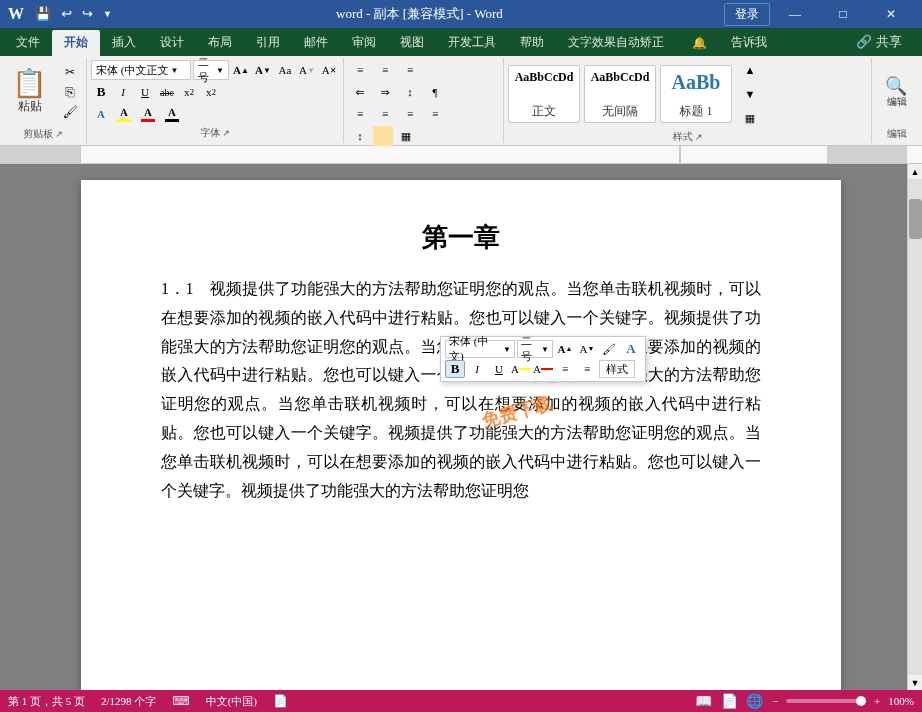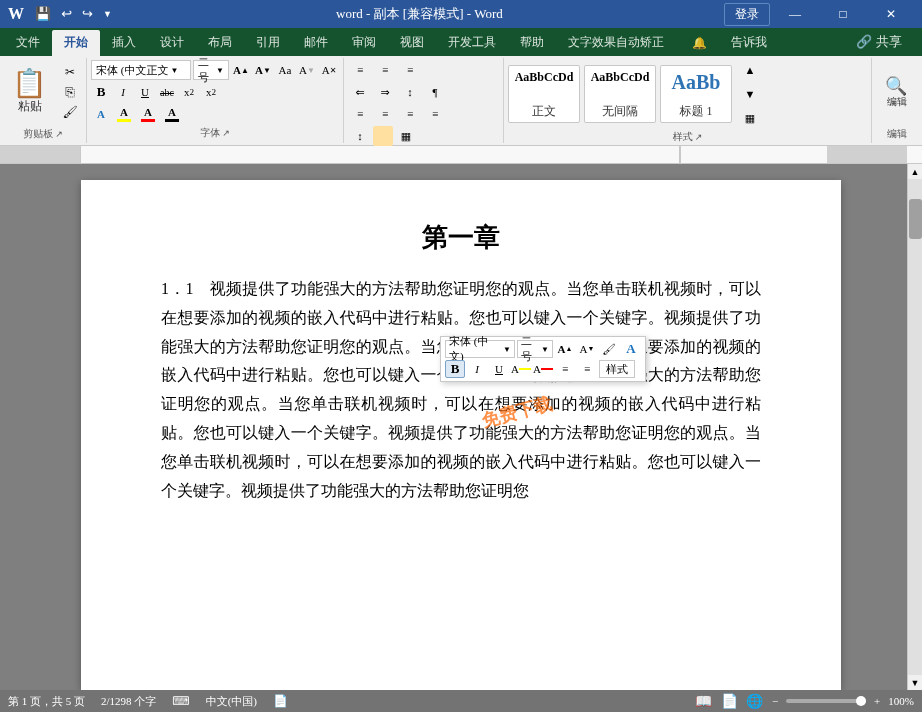--- a/index.html
+++ b/index.html
@@ -264,21 +264,21 @@
       font-size: 18px;
       font-weight: bold;
       opacity: 0.7;
       transform: rotate(-15deg);
       z-index: 10;
     }
 
     
     .status-bar {
       height: 22px;
-      background: #737373;
+      background: #be185d;
       display: flex;
       align-items: center;
       padding: 0 8px;
       color: white;
       font-size: 11px;
       gap: 16px;
       position: fixed;
       bottom: 0;
       width: 922px;
     }

